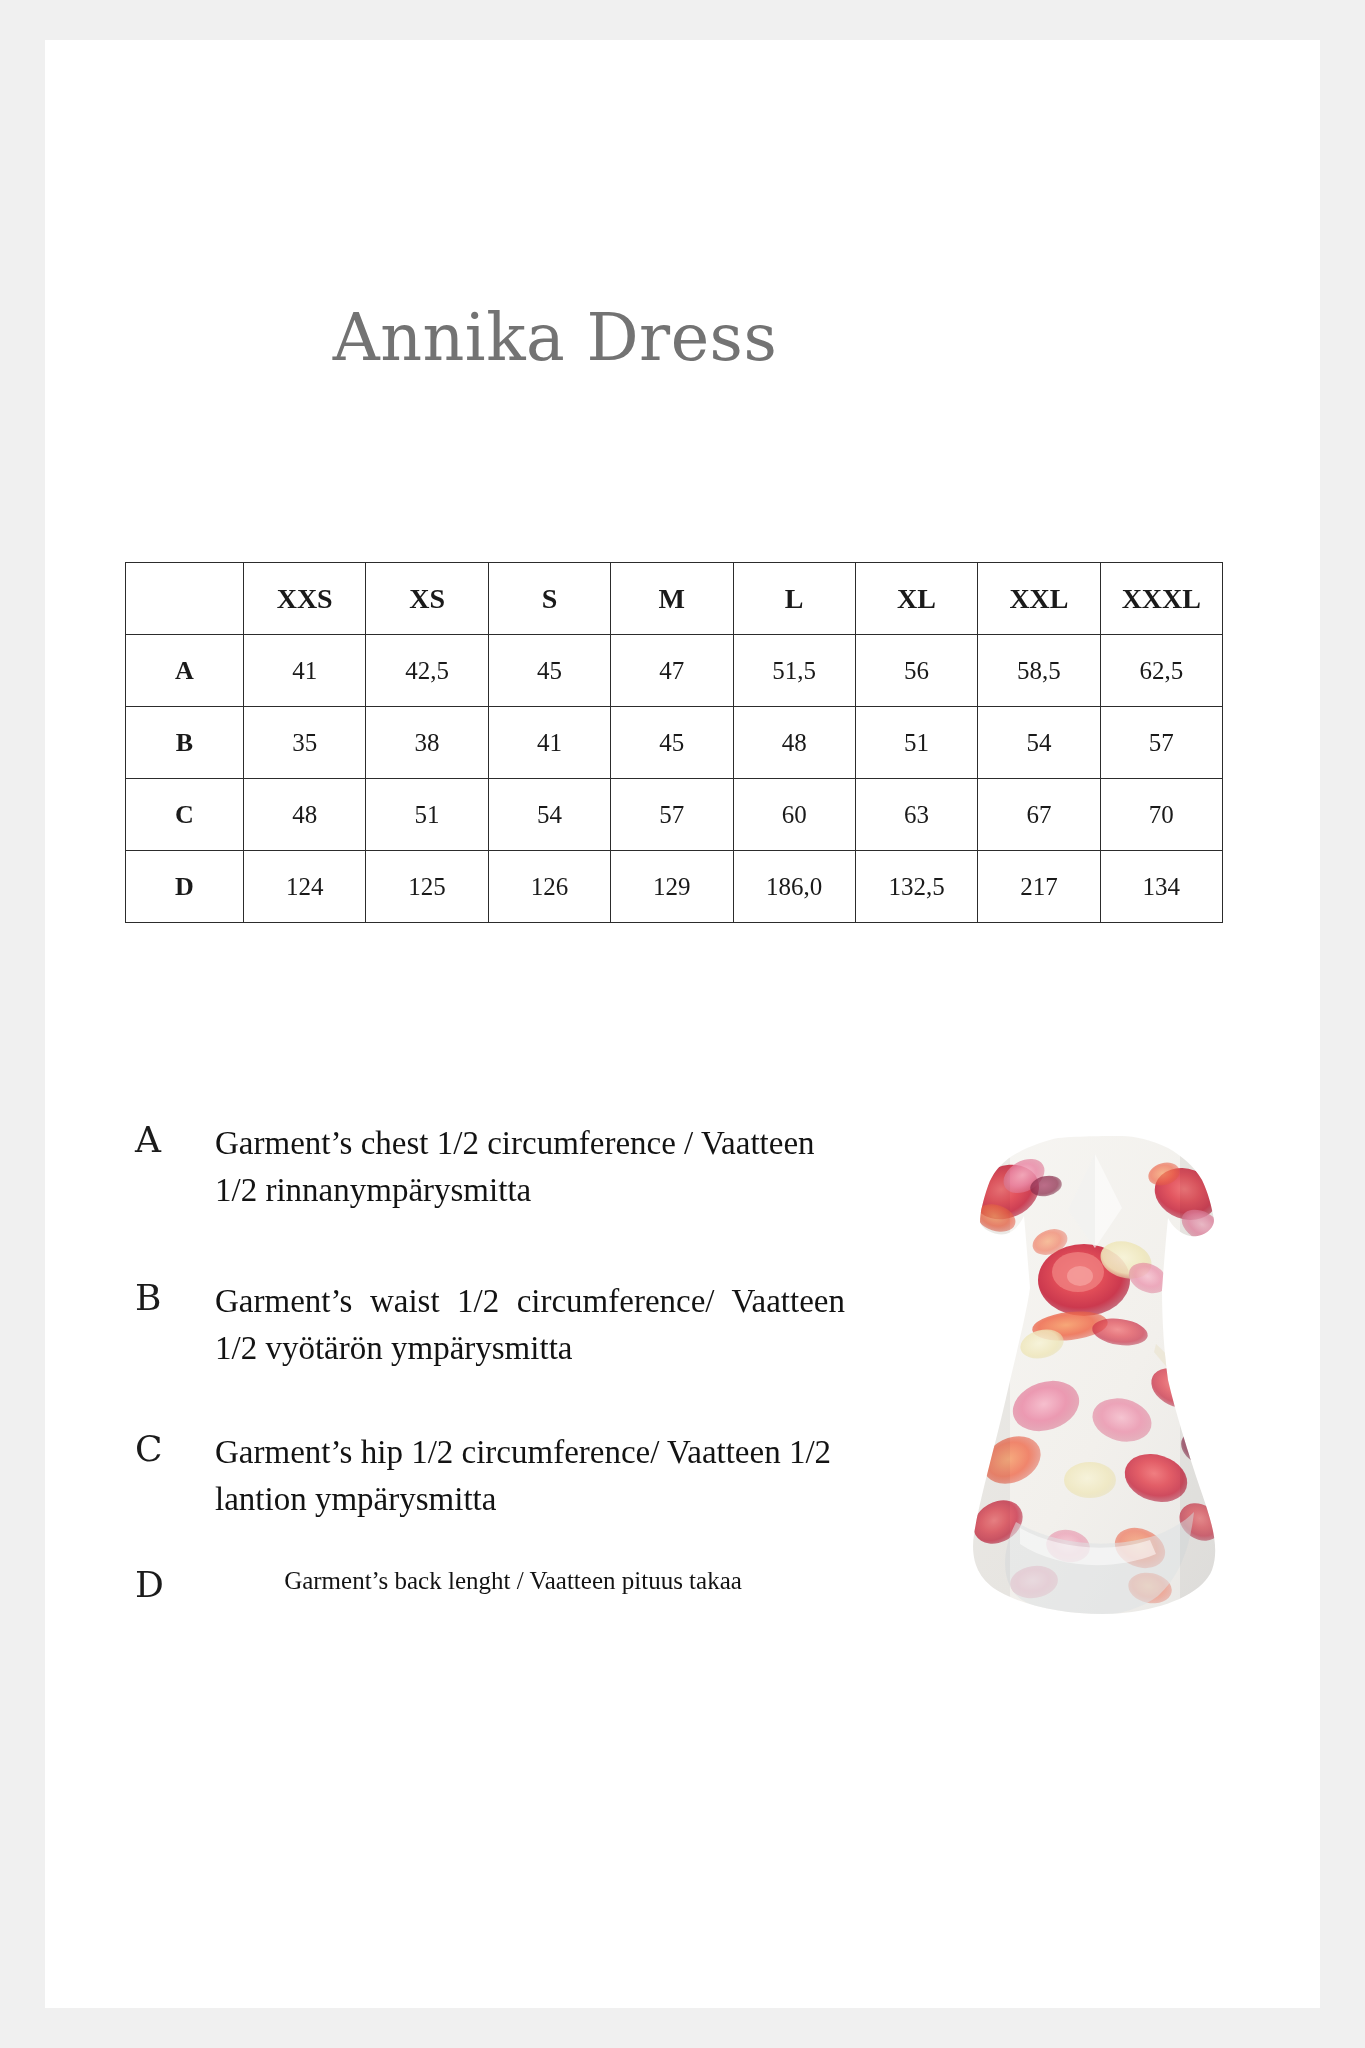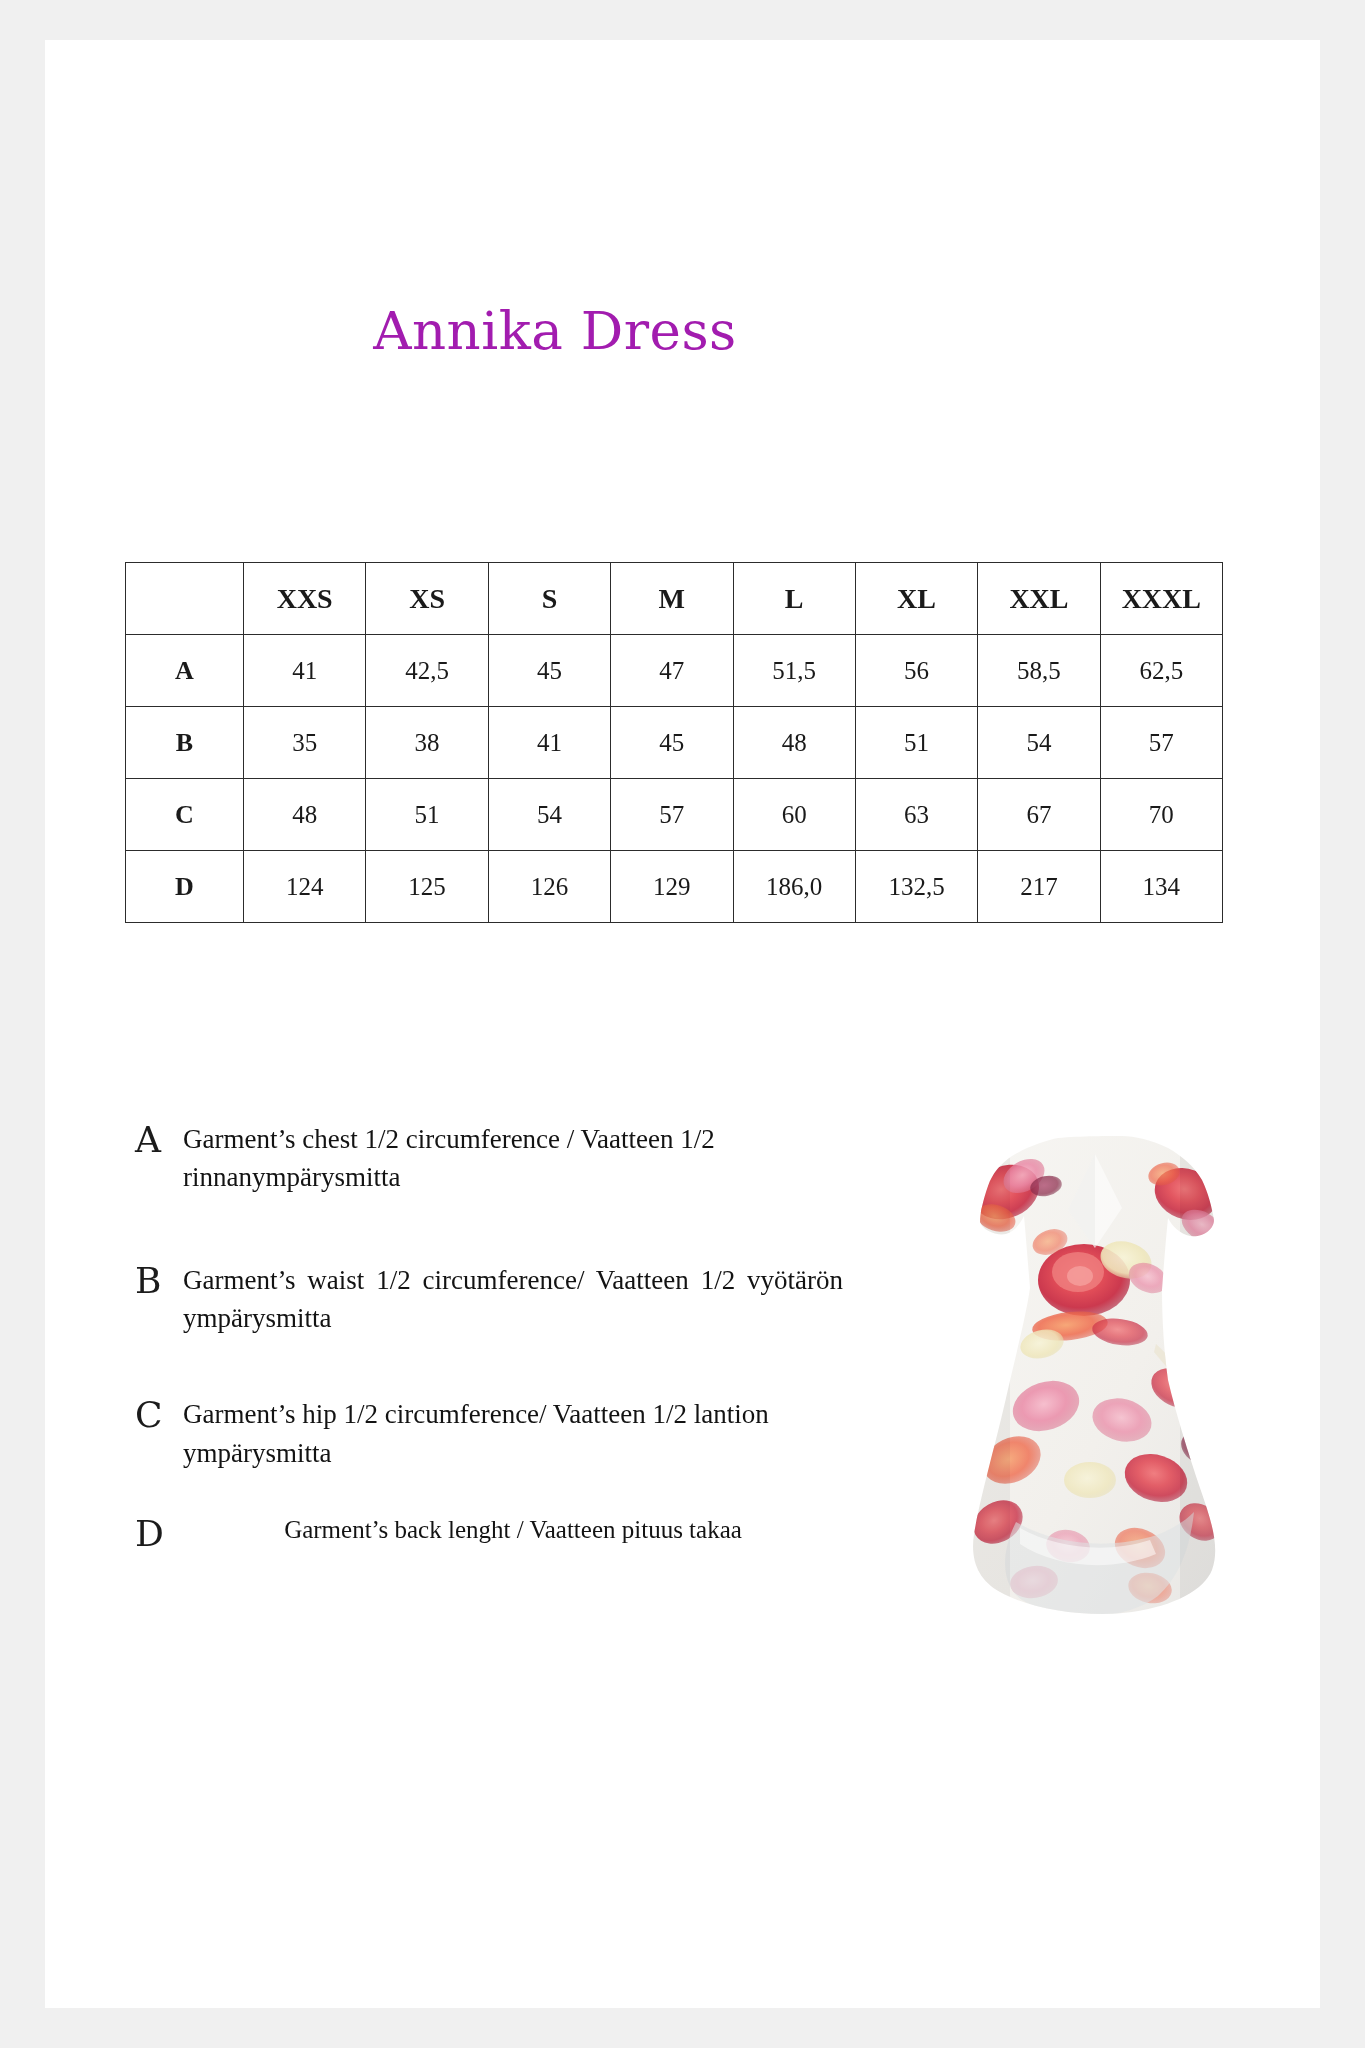--- a/index.html
+++ b/index.html
@@ -24,24 +24,24 @@
   }
 
   
   .doc-title {
     position: absolute;
     left: 0;
     top: 260px;
     width: 1020px;
     text-align: center;
     font-family: "DejaVu Serif", serif;
-    font-size: 53px;
+    font-size: 65px;
     font-weight: 400;
     letter-spacing: 0.5px;
-    color: #a21caf;
+    color: #737373;
   }
 
   
   .size-table-wrap {
     position: absolute;
     left: 80px;
     top: 522px;
     width: 1098px;
   }
   table.size-table {
@@ -91,23 +91,23 @@
     left: 10px;
     top: 0;
     width: 44px;
     text-align: left;
     font-family: "DejaVu Serif", serif;
     font-size: 36px;
     color: #1b1b1b;
     line-height: 1.1;
   }
   .legend-text {
-    margin-left: 58px;
+    margin-left: 90px;
     font-family: "Liberation Serif", serif;
-    font-size: 27px;
+    font-size: 33px;
     line-height: 1.42;
     color: #131313;
     max-width: 660px;
   }
   .legend-text.justified {
     text-align: justify;
   }
   .legend-row.row-d .legend-letter { top: 2px; }
   .legend-row.row-d .legend-text { margin-left: 58px; font-size: 25px; text-align: center; }
 

